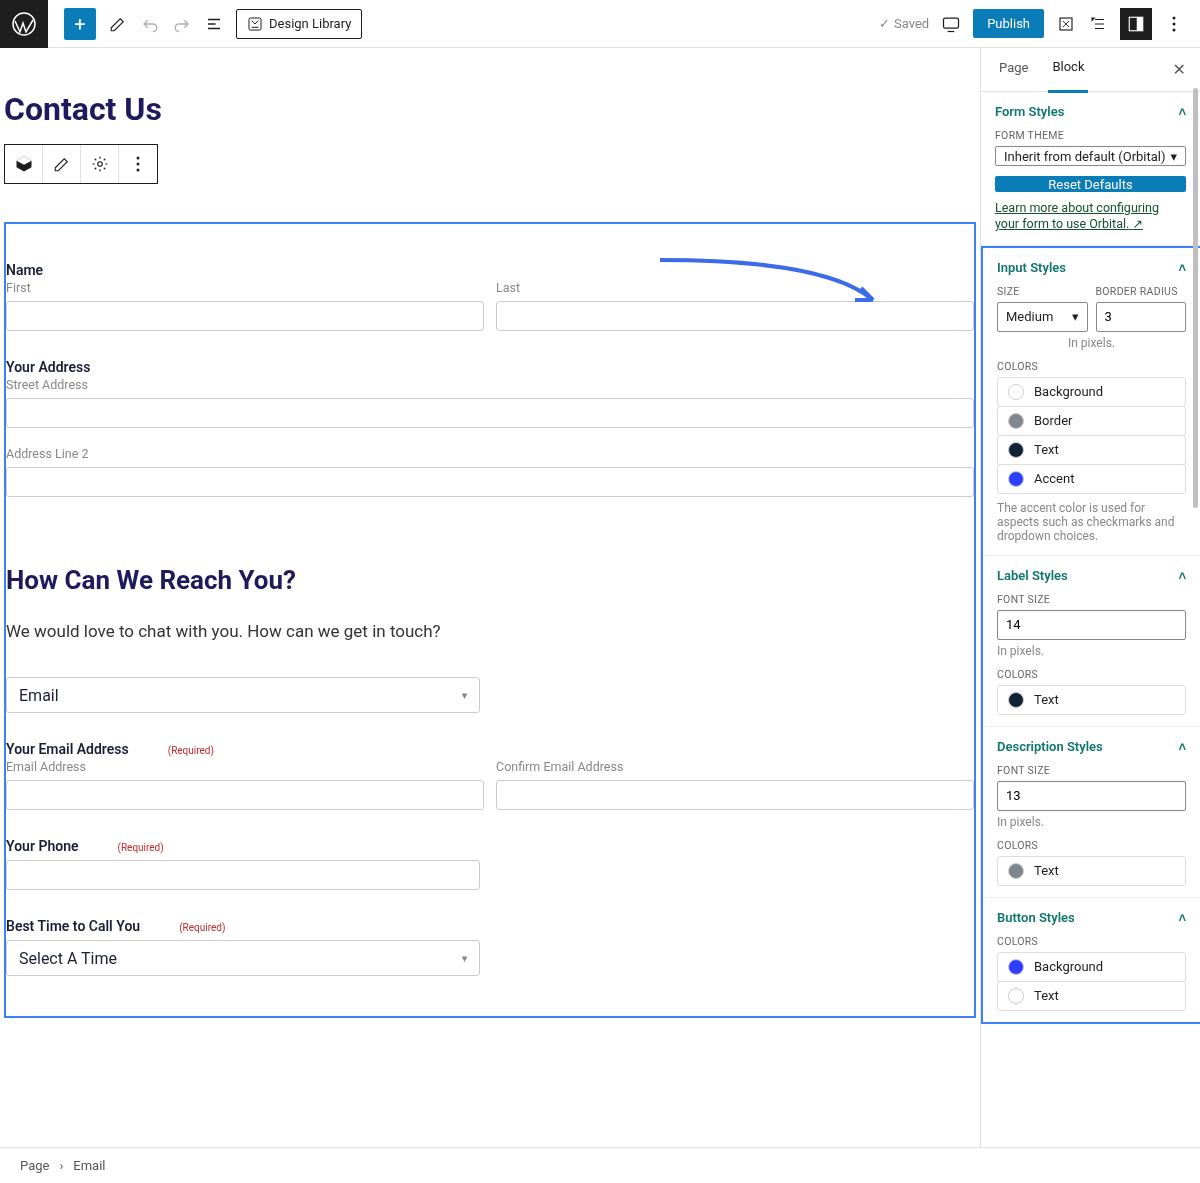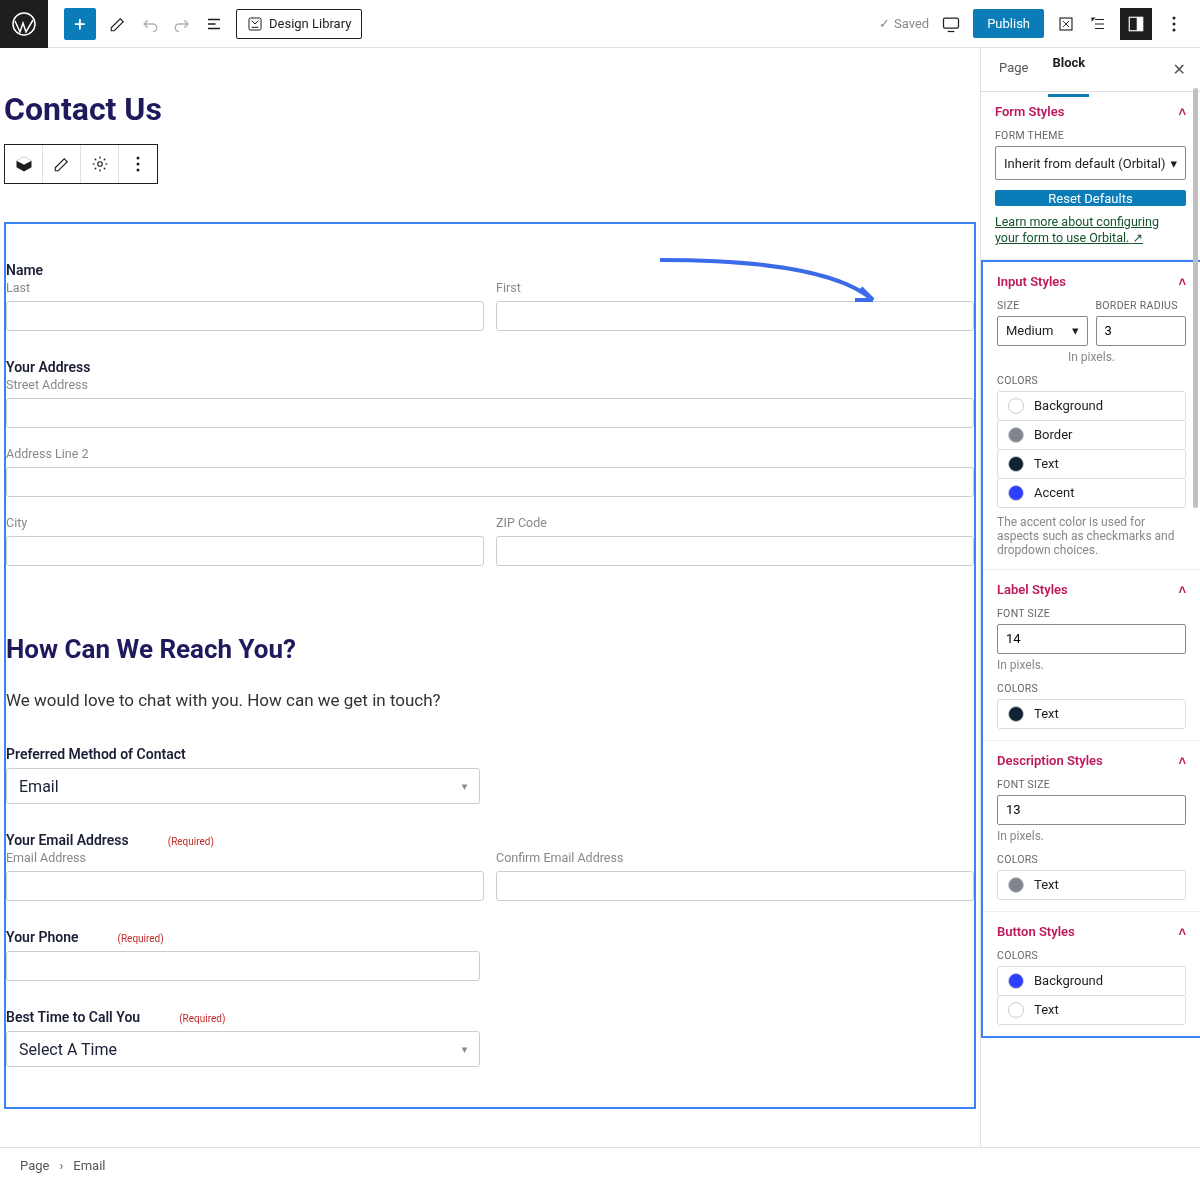--- a/index.html
+++ b/index.html
@@ -40,26 +40,26 @@
     .select-box { width:49%; border:1px solid #ccc; border-radius:3px; margin-top:6px; height:36px; display:flex; align-items:center; justify-content:space-between; padding:0 12px; color:#1a1f36; font-size:16px; }
     .chev { color:#888; font-size:11px; }
     
     .arrow-svg { position:absolute; top:204px; left:655px; width:230px; height:60px; pointer-events:none; z-index:10; }
     
     .sidebar { width:220px; border-left:1px solid #e0e0e0; overflow:hidden; font-size:13px; position:relative; }
     .sb-scroll { height:100%; overflow-y:hidden; }
     .sb-scrollbar { position:absolute; right:2px; top:40px; width:5px; height:420px; background:#c0c0c0; border-radius:3px; }
     .sb-tabs { display:flex; border-bottom:1px solid #e0e0e0; padding:0 14px; align-items:center; height:44px; }
     .sb-tab { padding:0 4px 4px 4px; margin-right:16px; color:#555; cursor:pointer; }
-    .sb-tab.active { color:#1e1e1e; font-weight:700; border-bottom:3px solid #0a7db8; margin-bottom:-1px; padding-bottom:24px; padding-top:12px;}
+    .sb-tab.active { color:#1e1e1e; font-weight:400; border-bottom:3px solid #0a7db8; margin-bottom:-1px; padding-bottom:16px; padding-top:12px;}
     .sb-tabs .close { margin-left:auto; font-size:16px; color:#555; }
     .panel { border-bottom:1px solid #eee; padding:12px 14px; }
-    .panel-title { font-weight:600; color:#be185d; display:flex; justify-content:space-between; align-items:center; }
+    .panel-title { font-weight:600; color:#0f766e; display:flex; justify-content:space-between; align-items:center; }
     .mini-label { text-transform:uppercase; color:#666; font-size:10.5px; letter-spacing:.3px; margin-top:10px; margin-bottom:4px; display:block; }
-    .theme-select { width:100%; height:34px; border:1px solid #888; border-radius:2px; display:flex; align-items:center; justify-content:space-between; padding:0 8px; font-size:13px; color:#1e1e1e; }
+    .theme-select { width:100%; height:20px; border:1px solid #888; border-radius:2px; display:flex; align-items:center; justify-content:space-between; padding:0 8px; font-size:13px; color:#1e1e1e; }
     .reset-btn { width:100%; height:16px; background:#0a7db8; color:#fff; display:flex; align-items:center; justify-content:center; border-radius:2px; margin-top:10px; font-size:13px; }
     .learn-link { color:#14532d; text-decoration:underline; font-size:12.5px; display:block; margin-top:8px; line-height:1.3; }
     .hl-panel { border:2px solid #3b82f6; margin-right:-2px; }
     .row2 { display:flex; gap:8px; }
     .row2 > div { flex:1; }
     .sel-small { width:100%; height:30px; border:1px solid #888; border-radius:2px; display:flex; align-items:center; justify-content:space-between; padding:0 8px; font-size:13px; }
     .num-input { width:100%; height:30px; border:1px solid #888; border-radius:2px; padding:0 8px; font-size:13px; }
     .hint { color:#888; font-size:12px; margin-top:4px; }
     .hint.center { text-align:center; }
     .color-item { border:1px solid #ddd; border-radius:3px; height:30px; display:flex; align-items:center; padding:0 10px; gap:10px; margin-bottom:-1px; }
@@ -179,53 +179,42 @@
             </svg>
           </div>
       </div>
 
       <div class="form-selected">
 
         <div class="field-block">
           <div class="field-label">Name</div>
           <div class="row">
             <div class="col">
+              <span class="sublabel">First</span>
+              <div class="txt-input"></div>
+            </div>
+            <div class="col">
               <span class="sublabel">Last</span>
-              <div class="txt-input"></div>
-            </div>
-            <div class="col">
-              <span class="sublabel">First</span>
               <div class="txt-input"></div>
             </div>
           </div>
         </div>
 
         <div class="field-block">
           <div class="field-label">Your Address</div>
           <span class="sublabel">Street Address</span>
           <div class="txt-input"></div>
           <span class="sublabel" style="margin-top:16px">Address Line 2</span>
           <div class="txt-input"></div>
-          <div class="row" style="margin-top:16px">
-            <div class="col">
-              <span class="sublabel">City</span>
-              <div class="txt-input"></div>
-            </div>
-            <div class="col">
-              <span class="sublabel">ZIP Code</span>
-              <div class="txt-input"></div>
-            </div>
-          </div>
         </div>
 
         <div class="section-heading" style="margin-top:44px;border-bottom:none;">How Can We Reach You?</div>
         <div class="desc-text">We would love to chat with you. How can we get in touch?</div>
 
         <div class="field-block">
-          <div class="field-label">Preferred Method of Contact</div>
           <div class="select-box">
             <span>Email</span>
             <span class="chev">▾</span>
           </div>
         </div>
 
         <div class="field-block">
           <div class="field-label"><span>Your Email Address</span><span class="req">(Required)</span></div>
           <div class="row">
             <div class="col">

